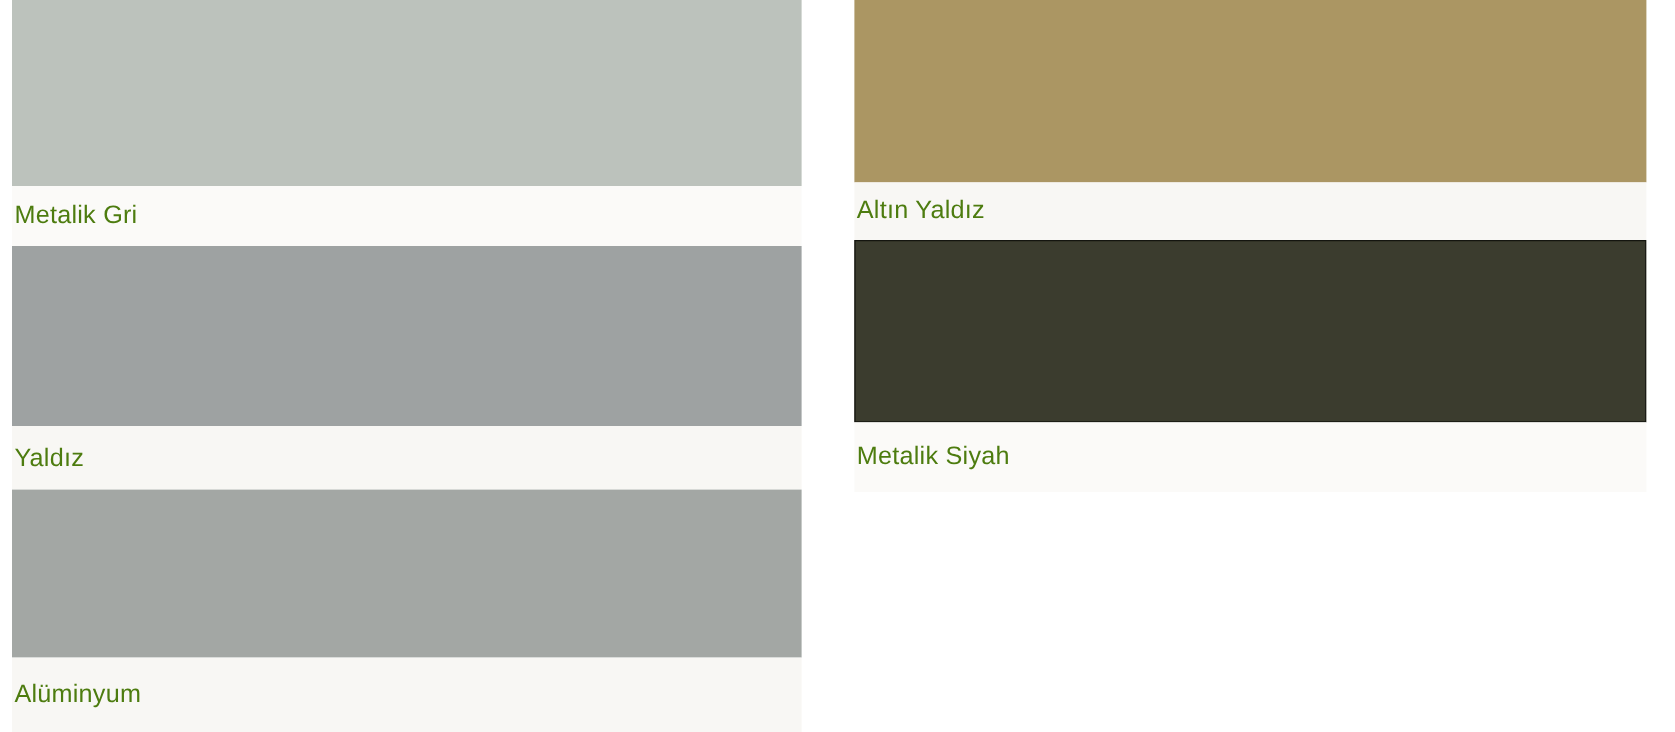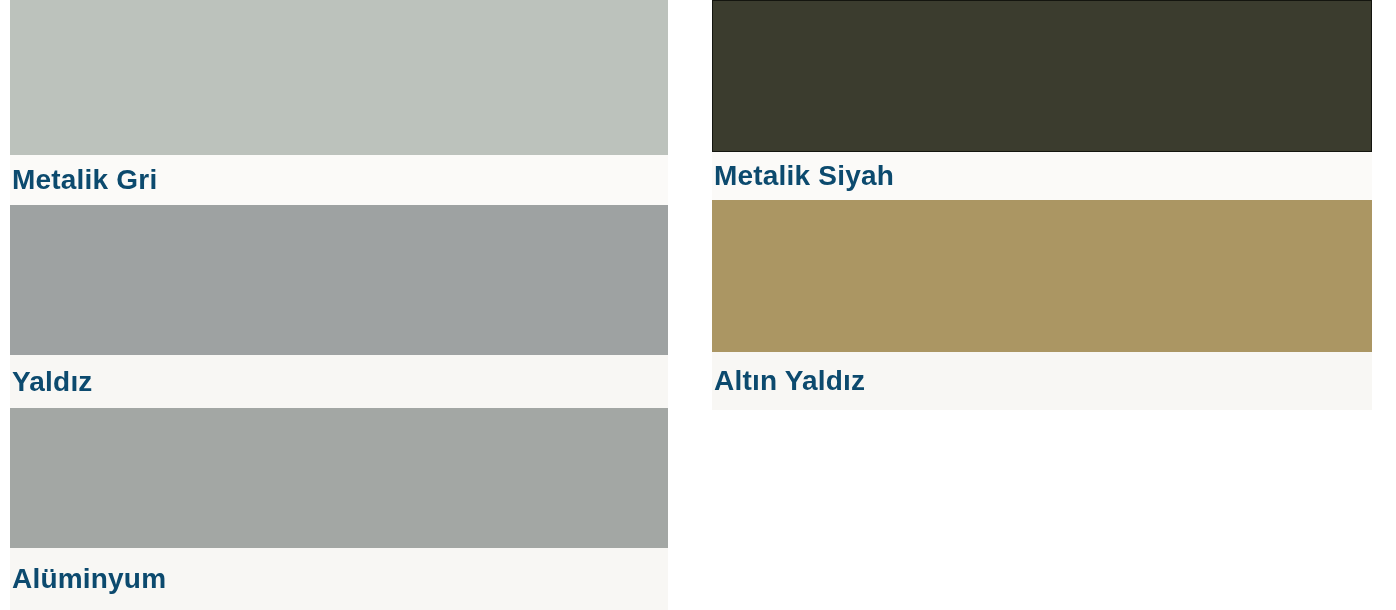--- a/index.html
+++ b/index.html
@@ -48,24 +48,24 @@
   }
 
   .swatch-label-band {
     background: #fbfaf8;
     display: flex;
     align-items: center;
     width: 100%;
   }
 
   .swatch-label {
-    font-size: 28px;
-    color: #0c4a6e;
+    font-size: 21px;
+    color: #4d7c0f;
     letter-spacing: 0.2px;
-    font-weight: 700;
+    font-weight: 400;
     white-space: nowrap;
     padding-left: 2px;
   }
 
   
   #col-left .swatch-entry:nth-child(1) .swatch-chip { height: 155px; }
   #col-left .swatch-entry:nth-child(1) .swatch-label-band { height: 50px; }
 
   #col-left .swatch-entry:nth-child(2) .swatch-chip { height: 150px; }
   #col-left .swatch-entry:nth-child(2) .swatch-label-band { height: 53px; }
@@ -115,28 +115,28 @@
       <div class="swatch-label-band paper-tint-b">
         <span class="swatch-label">Alüminyum</span>
       </div>
     </div>
 
   </div>
 
   <div class="column" id="col-right">
 
     <div class="swatch-entry">
-      <div class="swatch-chip chip-outlined" style="background-color: rgb(59, 60, 46);"></div>
-      <div class="swatch-label-band paper-tint-a">
-        <span class="swatch-label">Metalik Siyah</span>
+      <div class="swatch-chip" style="background-color: rgb(171, 150, 99);"></div>
+      <div class="swatch-label-band paper-tint-b">
+        <span class="swatch-label">Altın Yaldız</span>
       </div>
     </div>
 
     <div class="swatch-entry">
-      <div class="swatch-chip" style="background-color: rgb(171, 150, 99);"></div>
-      <div class="swatch-label-band paper-tint-b">
-        <span class="swatch-label">Altın Yaldız</span>
+      <div class="swatch-chip chip-outlined" style="background-color: rgb(59, 60, 46);"></div>
+      <div class="swatch-label-band paper-tint-a">
+        <span class="swatch-label">Metalik Siyah</span>
       </div>
     </div>
 
   </div>
 
 </div>
 
 </body></html>

